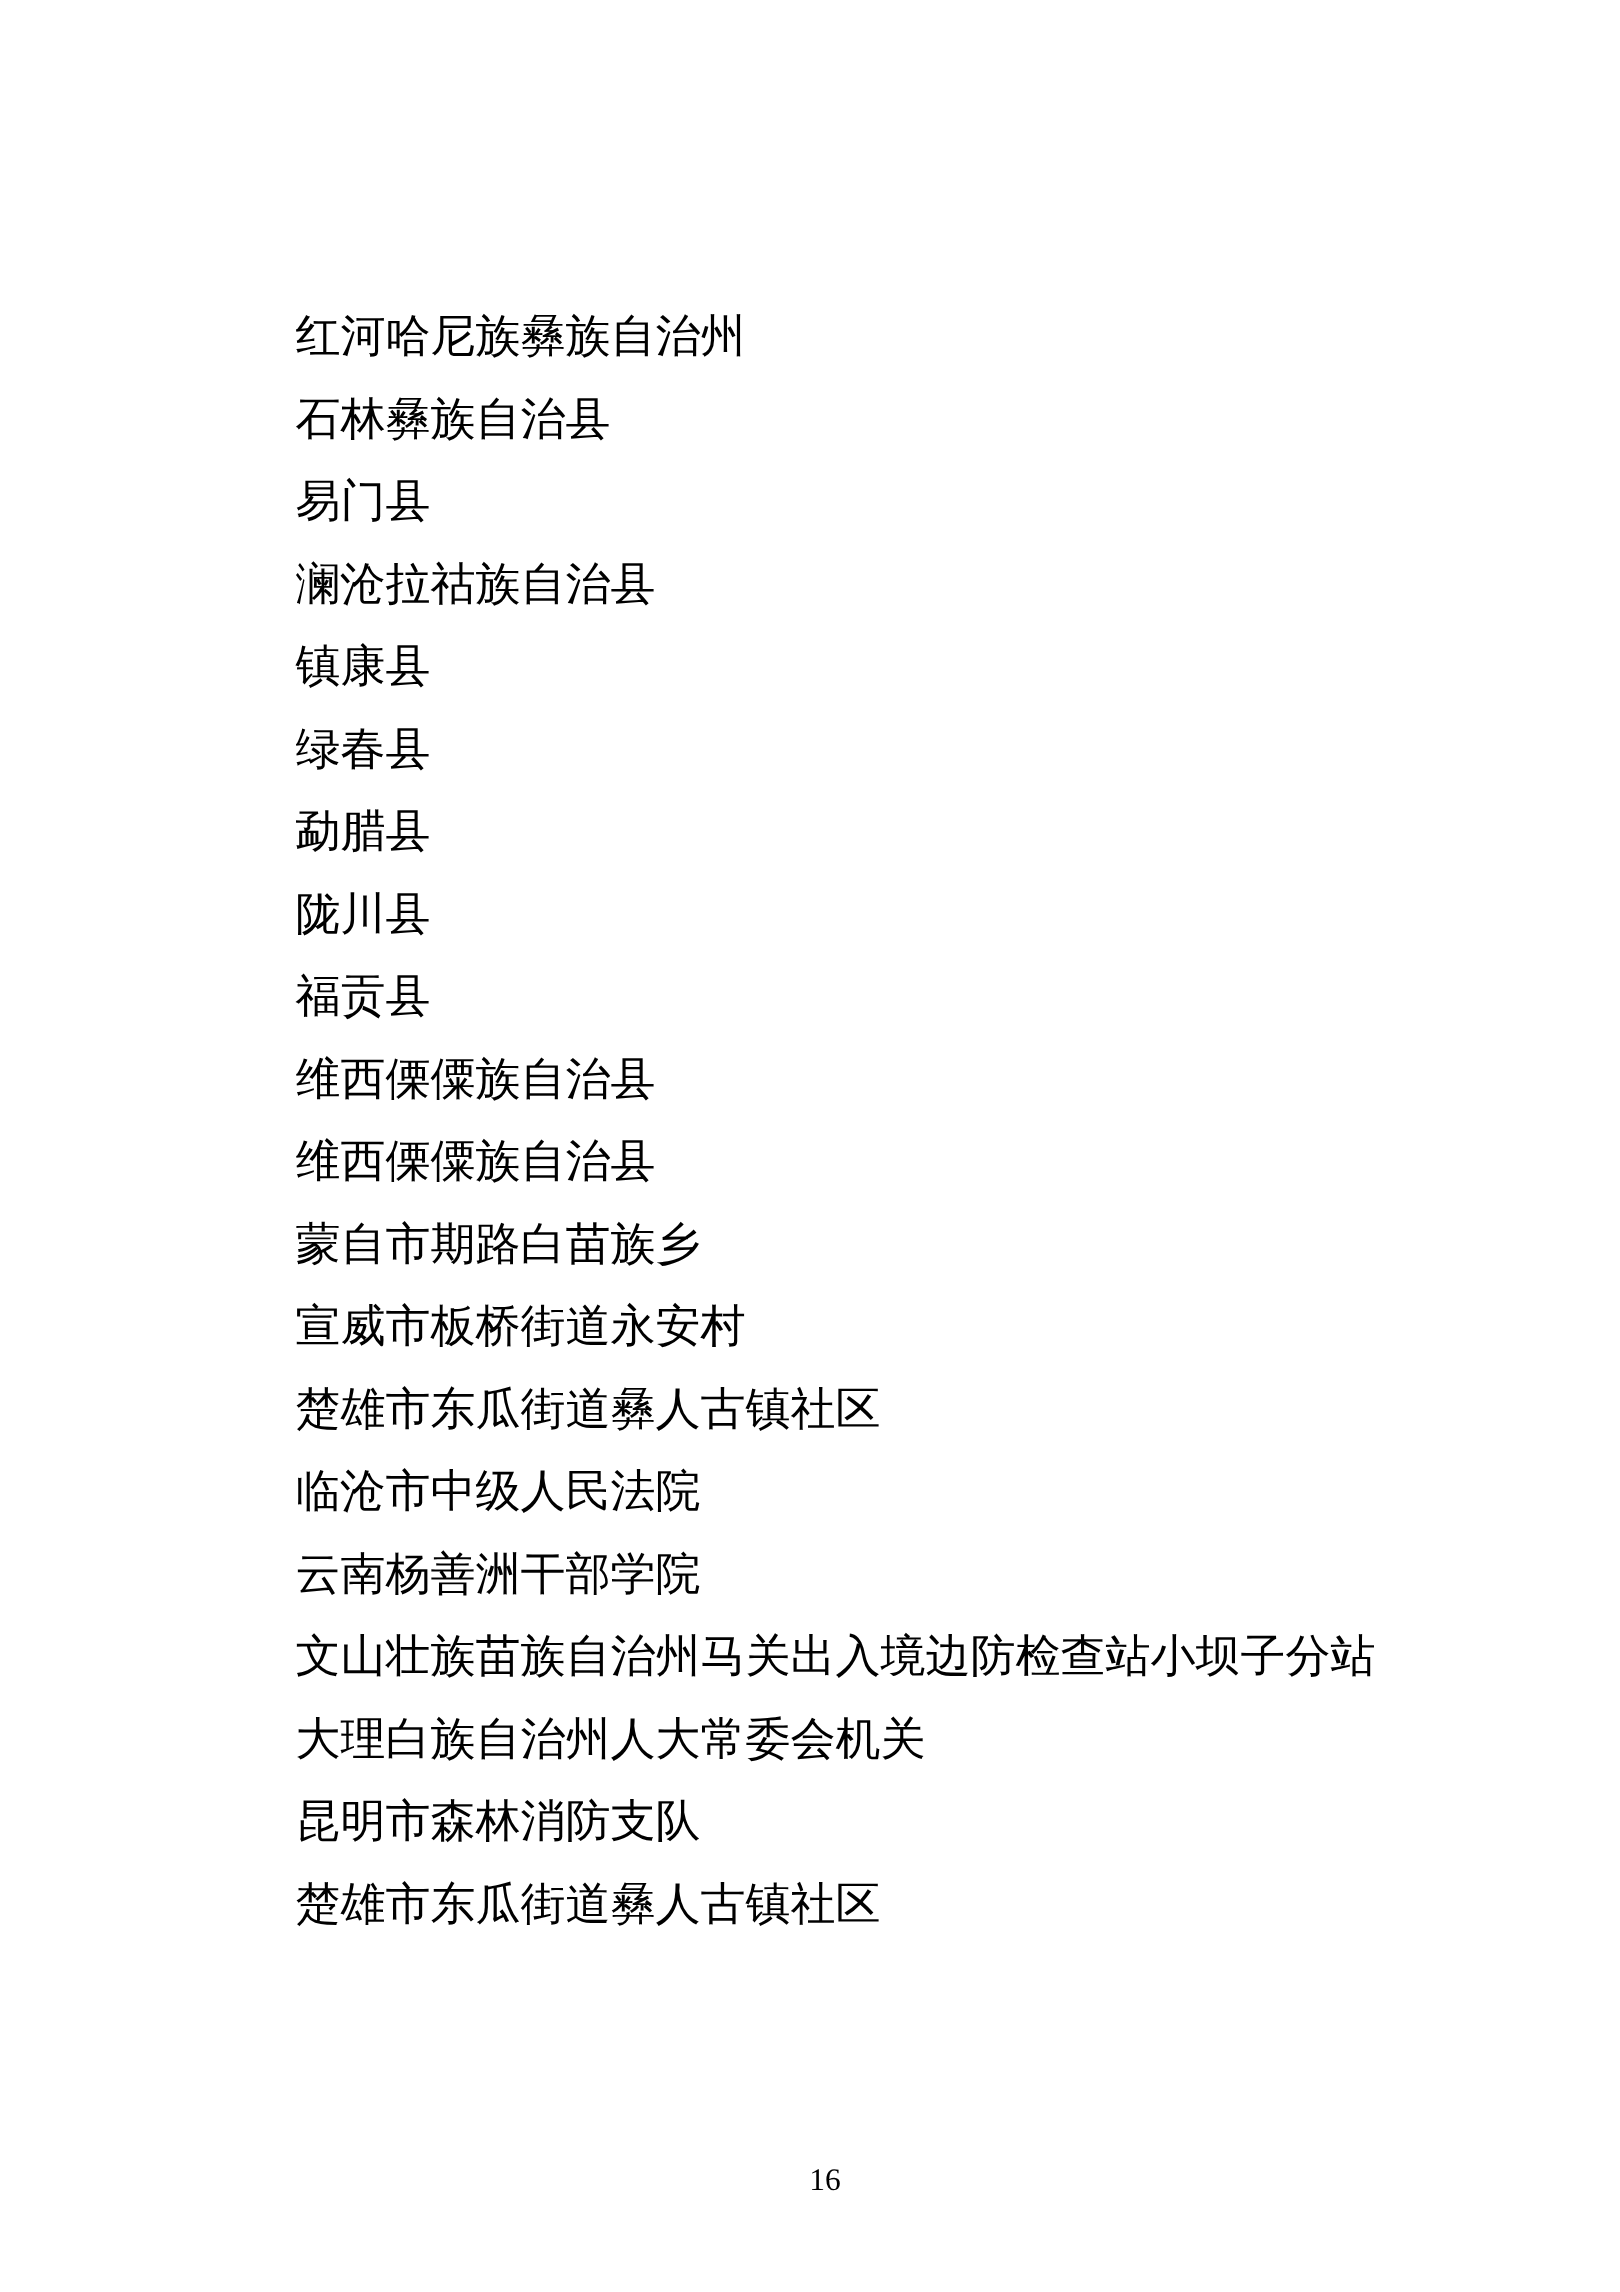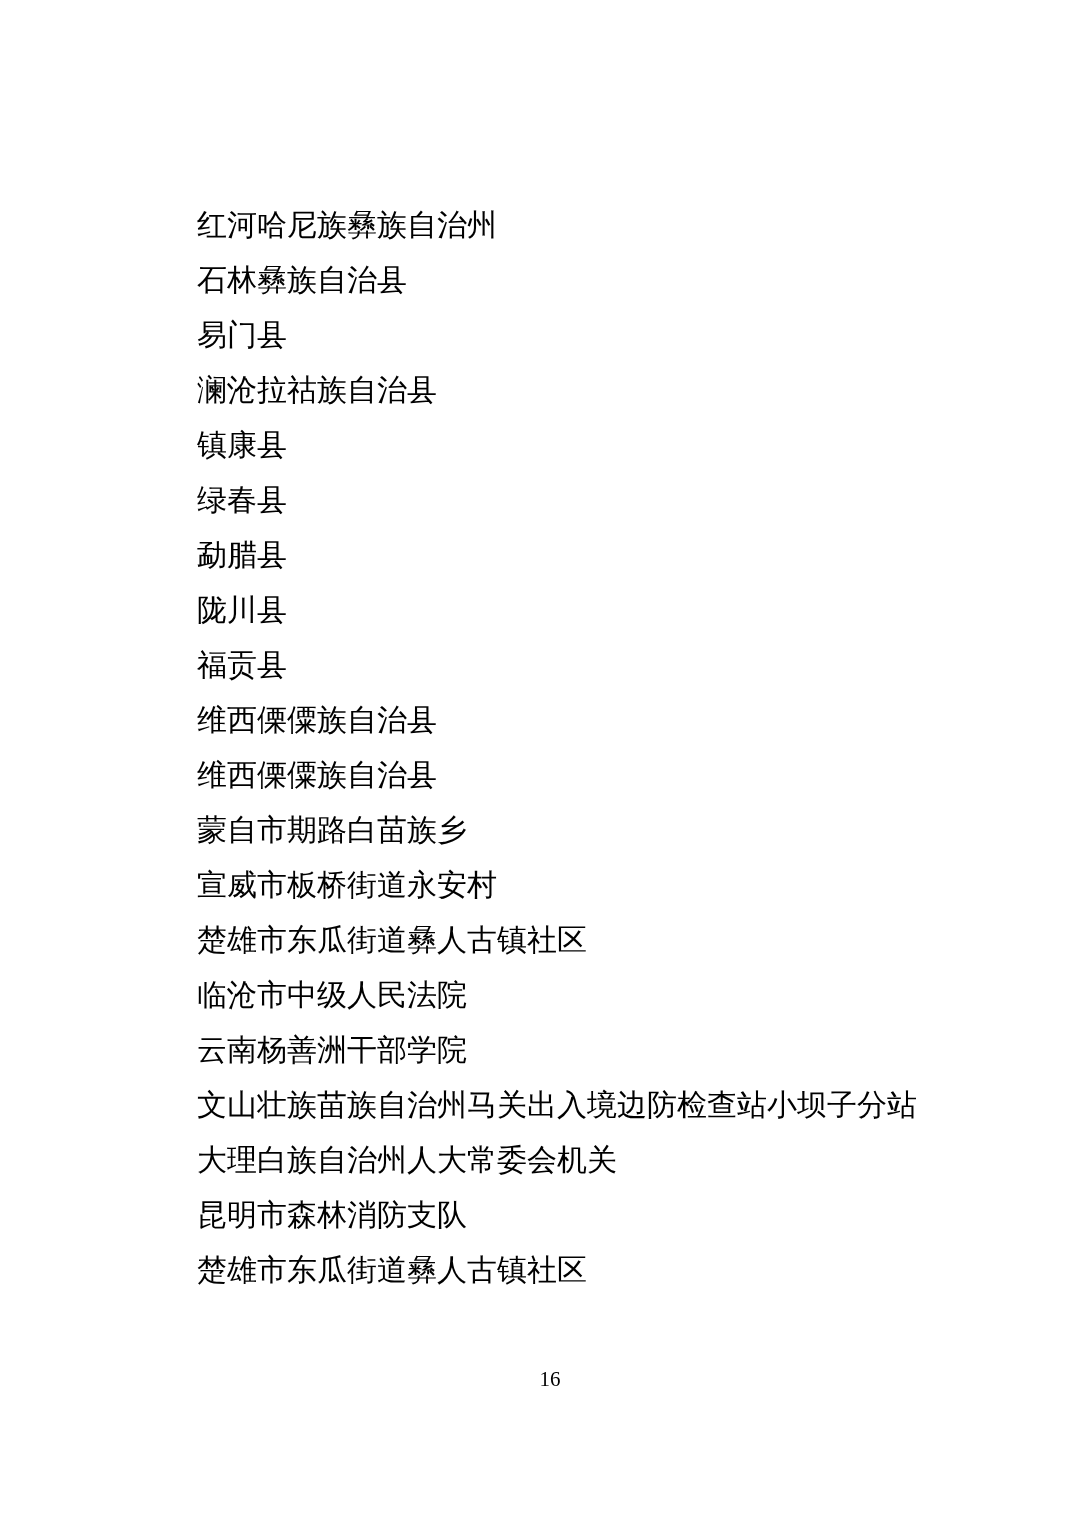--- a/index.html
+++ b/index.html
@@ -27,21 +27,21 @@
     line-height: 55px;
     letter-spacing: 0px;
     color: #000000;
     font-weight: 400;
     white-space: nowrap;
     text-align: left;
   }
   .page-footer {
     position: absolute;
     left: 0;
-    top: 1367px;
+    top: 1441px;
     width: 100%;
     text-align: center;
     padding-left: 20px;
   }
   .page-number {
     font-family: "Liberation Serif", serif;
     font-size: 21px;
     line-height: 24px;
     color: #000000;
   }

